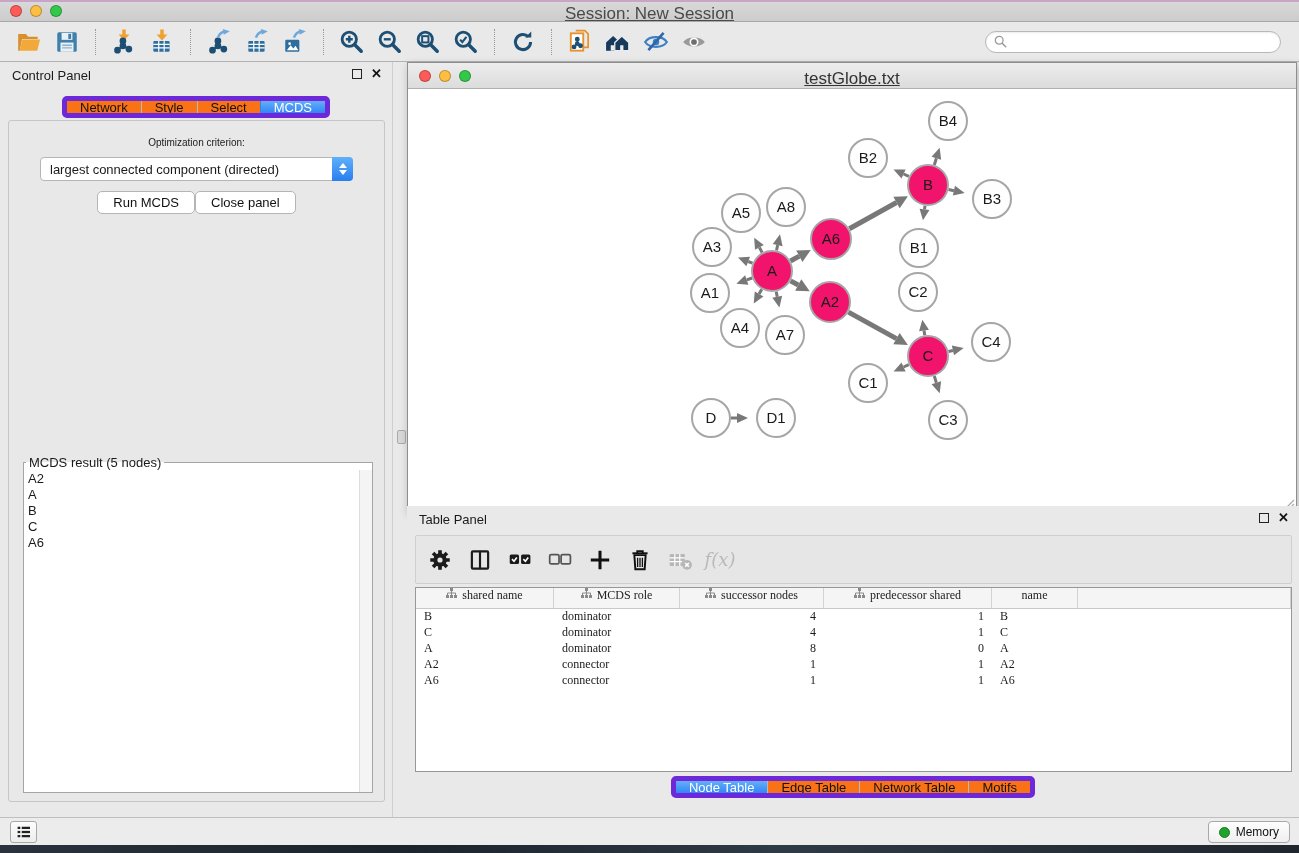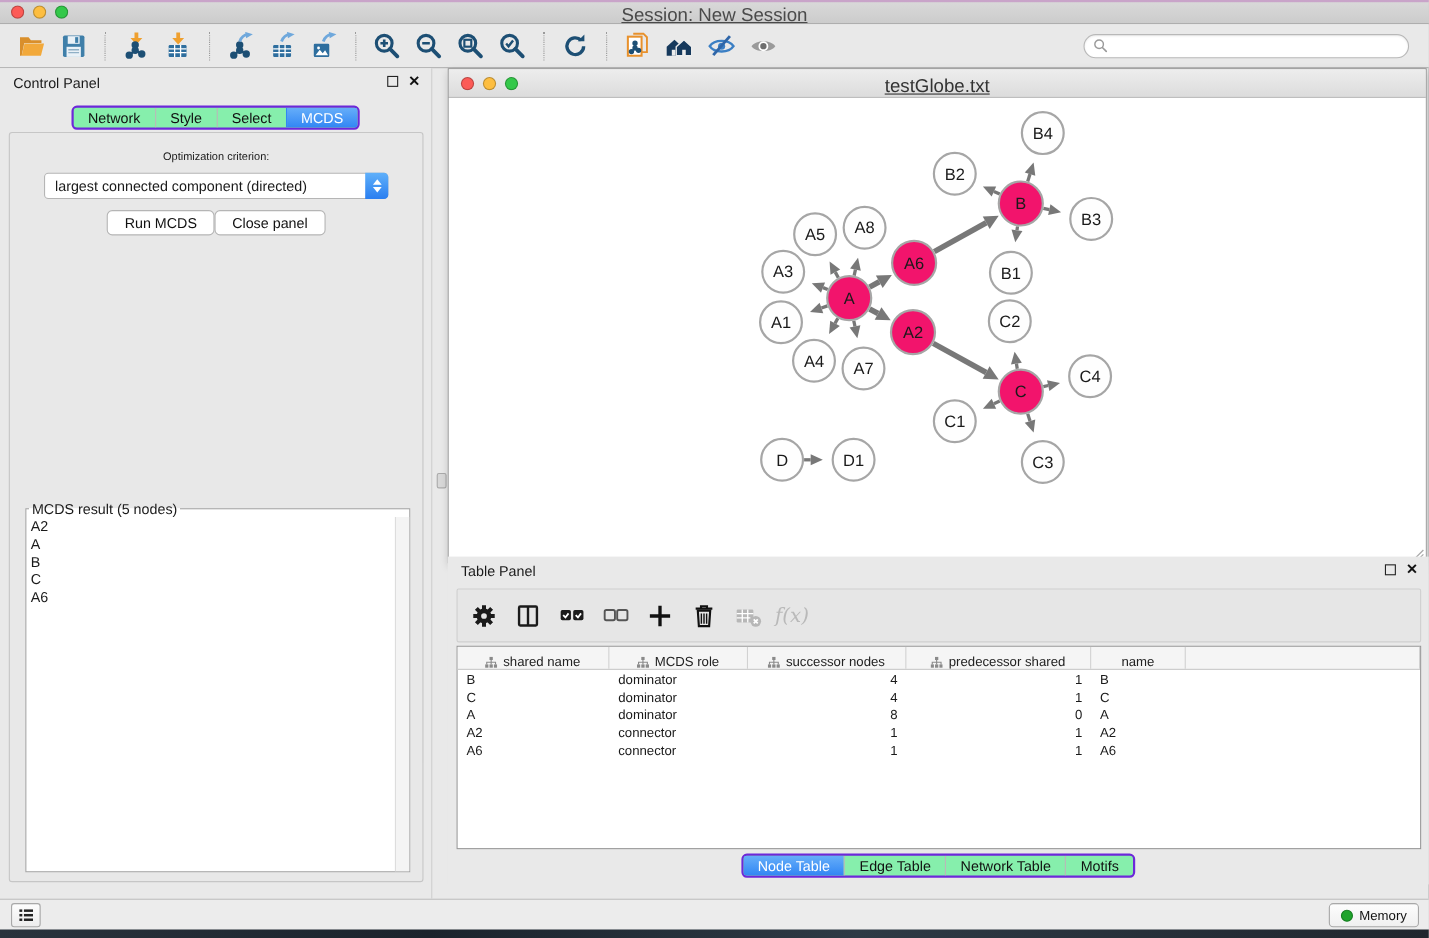--- a/index.html
+++ b/index.html
@@ -27,21 +27,21 @@
     border-radius:11px;background:#fff;display:flex;align-items:center;padding:0 8px;box-shadow:inset 0 1px 2px rgba(0,0,0,.08);}
   .searchbox input{border:none;outline:none;flex:1;font-size:12px;font-family:"Liberation Sans",sans-serif;background:transparent;}
 
   
   .control-panel{position:absolute;left:0;top:62px;width:393px;height:755px;background:#E9E9E9;border-right:1px solid #cfcfcf;}
   .panel-head{position:relative;height:28px;line-height:28px;padding-left:12px;font-size:13px;}
   .winbtns{position:absolute;right:10px;top:7px;display:flex;gap:9px;align-items:center;}
   .wb-float{width:10px;height:10px;border:1.6px solid #222;}
   .wb-close{font-size:13px;font-weight:bold;color:#111;line-height:10px;}
   .cp-tabs{position:absolute;top:34px;left:50%;transform:translateX(-50%);}
-  .segbar{display:flex;border:2px solid #6d28d9;border-radius:5px;background:#86efac;overflow:hidden;height:22px;justify-content:center;}
+  .segbar{display:flex;border:5px solid #6d28d9;border-radius:5px;background:#f97316;overflow:hidden;height:22px;justify-content:center;}
   .seg{padding:0 13px;font-size:13px;display:flex;align-items:center;border-left:1px solid #b9b9b9;color:#111;white-space:nowrap;}
   .seg:first-child{border-left:none;}
   .seg.active{background:linear-gradient(#66aef9,#3186f4);color:#fff;border-left-color:#3186f4;}
   .cp-box{position:absolute;left:8px;top:58px;width:377px;height:682px;border:1px solid #c6c6c6;border-radius:3px;background:#E8E8E8;}
   .opt-label{margin-top:16px;text-align:center;font-size:10px;}
   .dropdown{position:relative;margin:9px auto 0;width:313px;height:24px;background:#fff;border:1px solid #b5b5b5;
     border-radius:4px;display:flex;align-items:center;font-size:13px;padding-left:9px;}
   .dd-step{position:absolute;right:-1px;top:-1px;width:21px;height:24px;border-radius:0 4px 4px 0;
     background:linear-gradient(#5fb0fa,#2a7ef0);display:flex;flex-direction:column;align-items:center;justify-content:center;gap:2px;}
   .tri-up{width:0;height:0;border-left:4px solid transparent;border-right:4px solid transparent;border-bottom:5px solid #fff;}
@@ -70,21 +70,21 @@
 
   
   .table-panel{position:absolute;left:407px;top:506px;width:892px;height:298px;background:#E9E9E9;}
   .tp-toolbar{position:absolute;left:8px;top:29px;width:877px;height:49px;background:#E6E6E6;
     border:1px solid #cfcfcf;border-radius:2px;display:flex;align-items:center;padding-left:4px;}
   .tp-toolbar .tbtn{margin:0 4px;}
   .fx{font-family:"DejaVu Serif",serif;font-style:italic;font-size:18px;color:#b9b9b9;}
   .ntable{position:absolute;left:8px;top:81px;width:877px;height:185px;background:#fff;border:1px solid #979797;overflow:hidden;}
   .trow{display:flex;height:16px;font-size:12px;align-items:center;}
   .trow.head{height:21px;background:#f5f5f5;border-bottom:1px solid #c9c9c9;}
-  .tcell{height:100%;display:flex;align-items:flex-end;padding:0 8px;overflow:hidden;white-space:nowrap;}
+  .tcell{height:100%;display:flex;align-items:flex-start;padding:0 8px;overflow:hidden;white-space:nowrap;font-family:Liberation Serif, serif;}
   .trow.head .tcell{justify-content:center;gap:5px;border-right:1px solid #d2d2d2;font-size:12px;color:#222;}
   .tcell.al-l{justify-content:flex-start;}
   .tcell.al-r{justify-content:flex-end;}
   .tcell.fill{flex:1;border-right:none;}
   .tp-tabs{position:absolute;left:0;right:0;top:270px;display:flex;justify-content:center;}
 
   
   .statusbar{position:absolute;left:0;top:817px;width:1299px;height:28px;background:#ECECEC;border-top:1px solid #bfbfbf;}
   .sb-left{position:absolute;left:10px;top:3px;width:27px;height:22px;border:1px solid #a8a8a8;border-radius:3px;
     background:linear-gradient(#fdfdfd,#ededed);display:flex;align-items:center;justify-content:center;}

